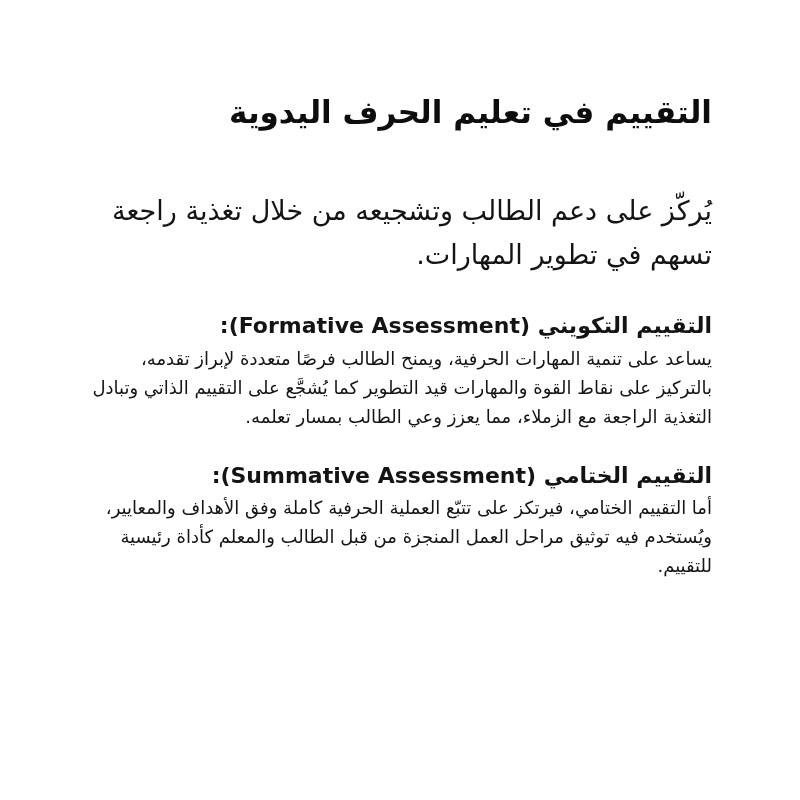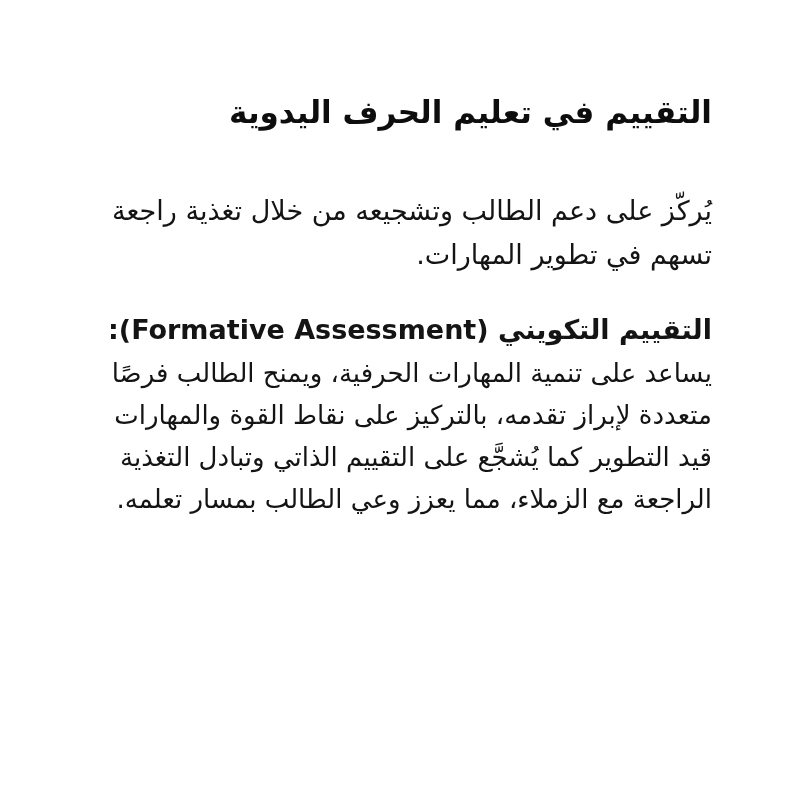--- a/index.html
+++ b/index.html
@@ -29,38 +29,42 @@
     .intro-paragraph {
       font-size: 27px;
       font-weight: normal;
       line-height: 1.62;
       margin-bottom: 32px;
     }
     .doc-section {
       margin-bottom: 26px;
     }
     .section-heading {
-      font-size: 27px;
+      font-size: 22px;
       font-weight: bold;
       line-height: 1.62;
     }
     .section-body {
-      font-size: 26px;
+      font-size: 18px;
       font-weight: normal;
       line-height: 1.62;
     }
   </style>
 </head>
 <body>
 
 <div class="page">
 
   <h1 class="page-title">التقييم في تعليم الحرف اليدوية</h1>
 
   <p class="intro-paragraph">يُركّز على دعم الطالب وتشجيعه من خلال تغذية راجعة تسهم في تطوير المهارات.</p>
 
   <section class="doc-section">
     <h2 class="section-heading">التقييم التكويني (Formative Assessment):</h2>
     <p class="section-body">يساعد على تنمية المهارات الحرفية، ويمنح الطالب فرصًا متعددة لإبراز تقدمه، بالتركيز على نقاط القوة والمهارات قيد التطوير كما يُشجَّع على التقييم الذاتي وتبادل التغذية الراجعة مع الزملاء، مما يعزز وعي الطالب بمسار تعلمه.</p>
   </section>
 
+  <section class="doc-section">
+    <h2 class="section-heading">التقييم الختامي (Summative Assessment):</h2>
+    <p class="section-body">أما التقييم الختامي، فيرتكز على تتبّع العملية الحرفية كاملة وفق الأهداف والمعايير، ويُستخدم فيه توثيق مراحل العمل المنجزة من قبل الطالب والمعلم كأداة رئيسية للتقييم.</p>
+  </section>
 
 </div>
 
 </body></html>

